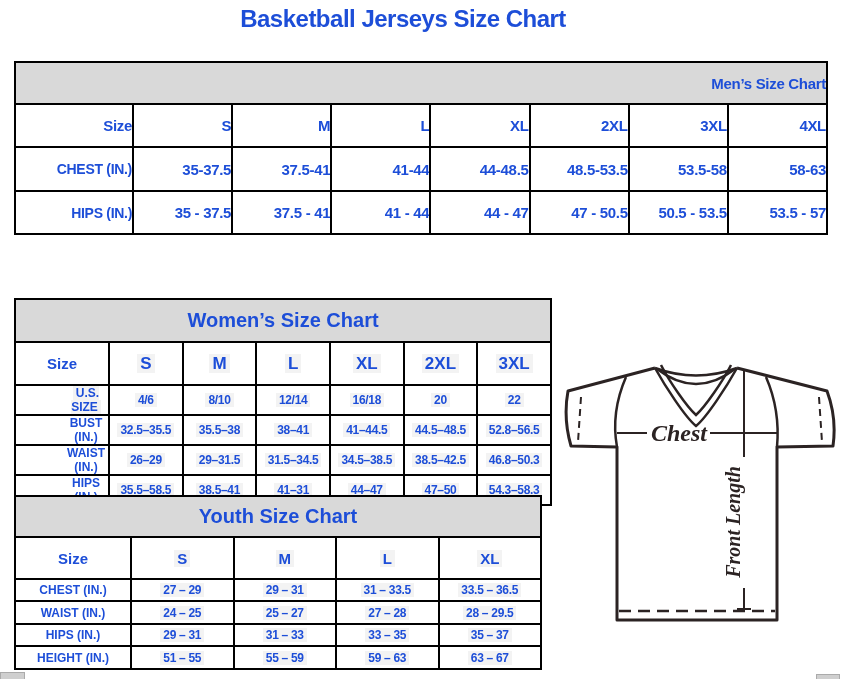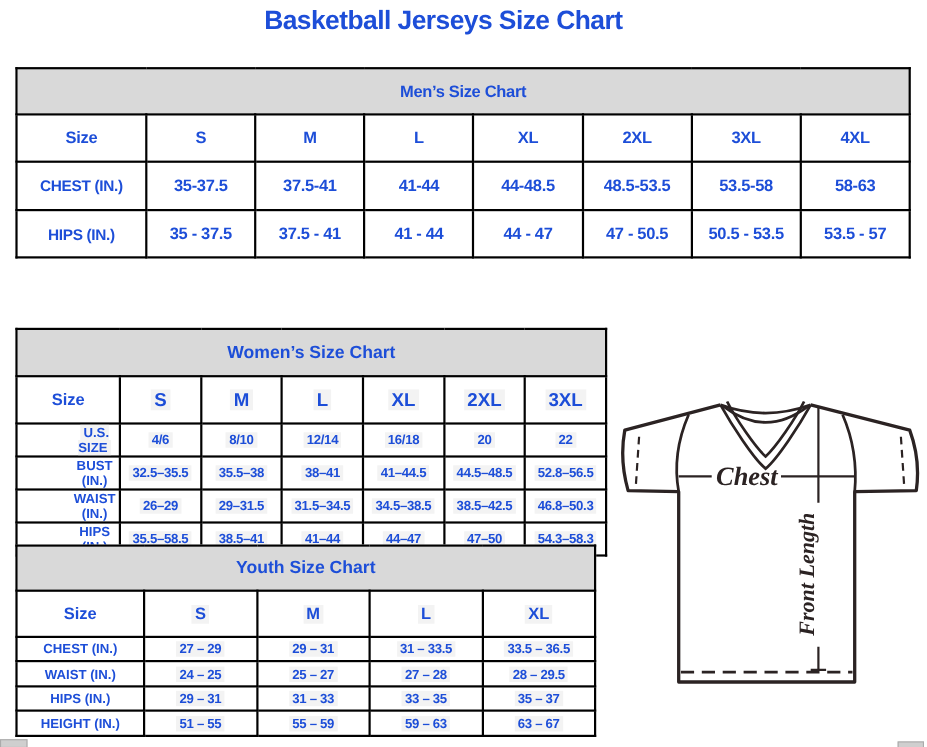--- a/index.html
+++ b/index.html
@@ -9,25 +9,25 @@
   }
   .page-title {
     position:absolute; top:5px; left:0; width:806px; text-align:center;
     font-size:24px; font-weight:bold; letter-spacing:-0.5px;
   }
   table.size-table {
     position:absolute; border-collapse:collapse; table-layout:fixed;
     text-align:center; font-weight:bold; background:#fff;
   }
   table.size-table td { border:2px solid #000; padding:0; overflow:hidden; }
-  td.tbl-title { background:#d9d9d9; font-size:16px; }
+  td.tbl-title { background:#d9d9d9; font-size:20px; }
   #mens   { left:14px; top:61px;  width:814px; }
   #womens { left:14px; top:298px; width:538px; }
   #youth  { left:14px; top:495px; width:528px; }
-  #mens td        { font-size:15px; letter-spacing:-0.3px; }
+  #mens td        { font-size:15px; letter-spacing:-0.3px;text-align:right; }
   #mens td.rlabel { font-size:14px; }
   #womens td.szrow { font-size:17px; }
   #womens td.drow  { font-size:12px; letter-spacing:-0.3px; }
   #womens td.rlabel{ font-size:12px;padding-left:48px; }
   #youth td.szrow  { font-size:15px; }
   #youth td.drow   { font-size:12px; letter-spacing:-0.3px; }
   #youth td.rlabel { font-size:12px; }
   .hl { background:#f3f3f3; padding:0 3px; }
   .jersey {
     position:absolute; left:557px; top:360px; width:286px; height:266px;
@@ -143,21 +143,21 @@
       <td class="drow"><span class="hl">29–31.5</span></td>
       <td class="drow"><span class="hl">31.5–34.5</span></td>
       <td class="drow"><span class="hl">34.5–38.5</span></td>
       <td class="drow"><span class="hl">38.5–42.5</span></td>
       <td class="drow"><span class="hl">46.8–50.3</span></td>
     </tr>
     <tr style="height:23px">
       <td class="rlabel">HIPS (IN.)</td>
       <td class="drow"><span class="hl">35.5–58.5</span></td>
       <td class="drow"><span class="hl">38.5–41</span></td>
-      <td class="drow"><span class="hl">41–44</span></td>
+      <td class="drow"><span class="hl">41–31</span></td>
       <td class="drow"><span class="hl">44–47</span></td>
       <td class="drow"><span class="hl">47–50</span></td>
       <td class="drow"><span class="hl">54.3–58.3</span></td>
     </tr>
   </tbody>
     </table>
 
   <table class="size-table" id="youth">
     <colgroup>
         <col style="width:116px">

